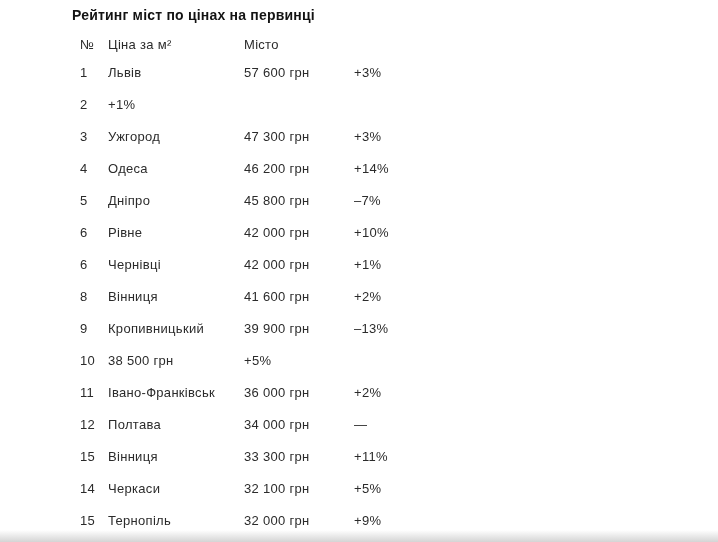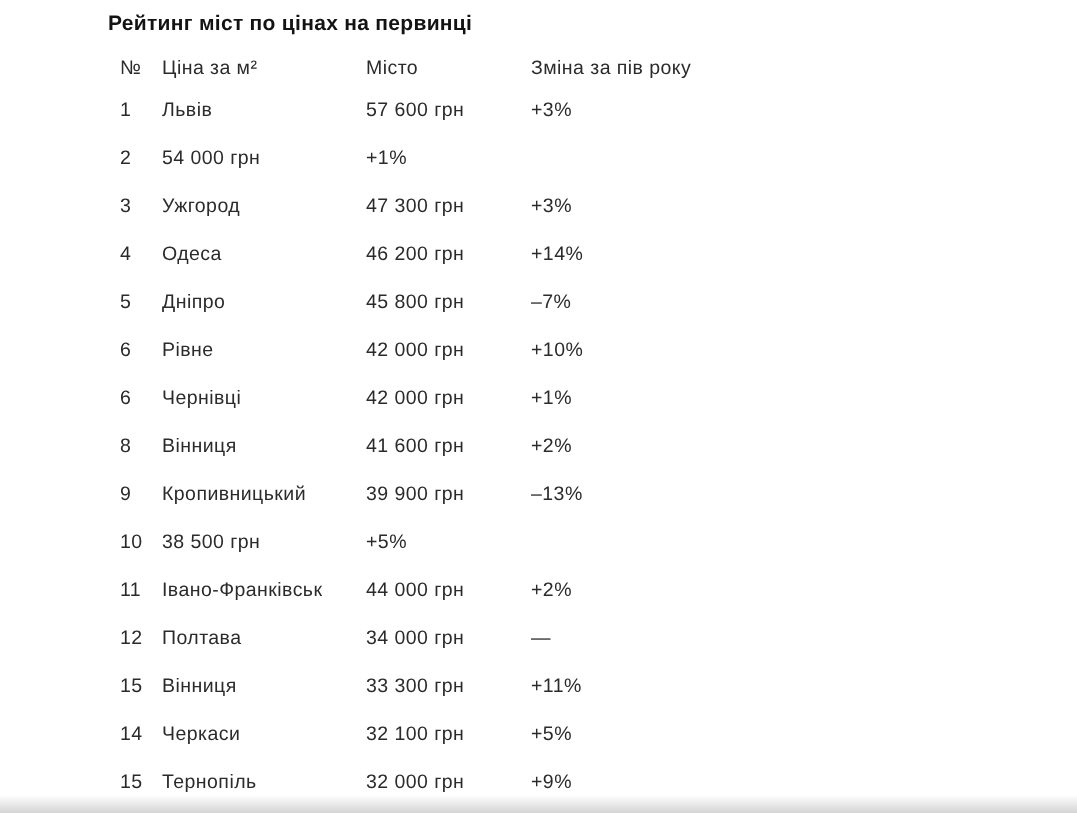--- a/index.html
+++ b/index.html
@@ -38,34 +38,32 @@
 </head>
 <body>
 
 <div class="page">
   <h1 class="title">Рейтинг міст по цінах на первинці</h1>
 
   <div class="thead">
     <span class="c">№</span>
     <span class="c">Ціна за м²</span>
     <span class="c">Місто</span>
-    <span class="c">Зміна за пів року</span>
   </div>
 
   <div class="tbody">
   <div class="row">
     <span class="c">1</span>
     <span class="c">Львів</span>
     <span class="c">57 600 грн</span>
     <span class="c">+3%</span>
   </div>
 
   <div class="row">
     <span class="c">2</span>
-    <span class="c">54 000 грн</span>
     <span class="c">+1%</span>
   </div>
 
   <div class="row">
     <span class="c">3</span>
     <span class="c">Ужгород</span>
     <span class="c">47 300 грн</span>
     <span class="c">+3%</span>
   </div>
 
@@ -113,21 +111,21 @@
 
   <div class="row">
     <span class="c">10</span>
     <span class="c">38 500 грн</span>
     <span class="c">+5%</span>
   </div>
 
   <div class="row">
     <span class="c">11</span>
     <span class="c">Івано-Франківськ</span>
-    <span class="c">44 000 грн</span>
+    <span class="c">36 000 грн</span>
     <span class="c">+2%</span>
   </div>
 
   <div class="row">
     <span class="c">12</span>
     <span class="c">Полтава</span>
     <span class="c">34 000 грн</span>
     <span class="c">—</span>
   </div>
 

